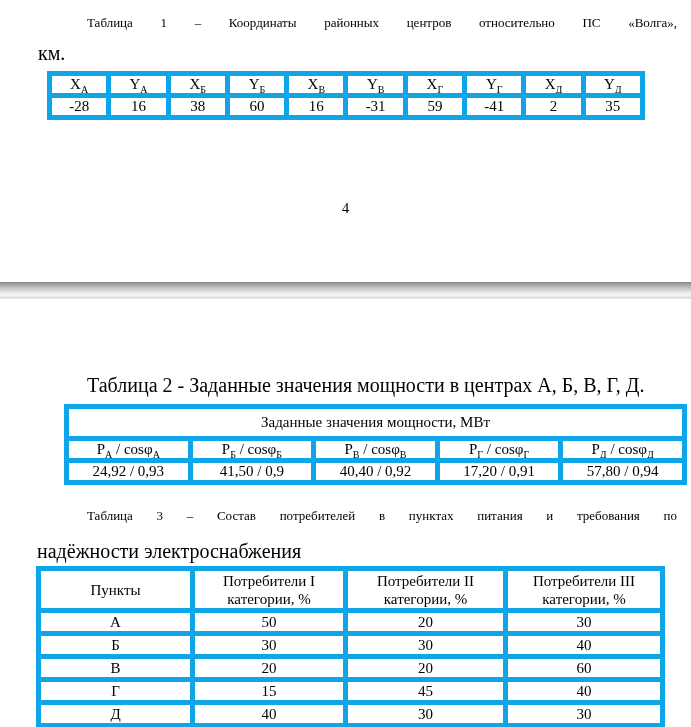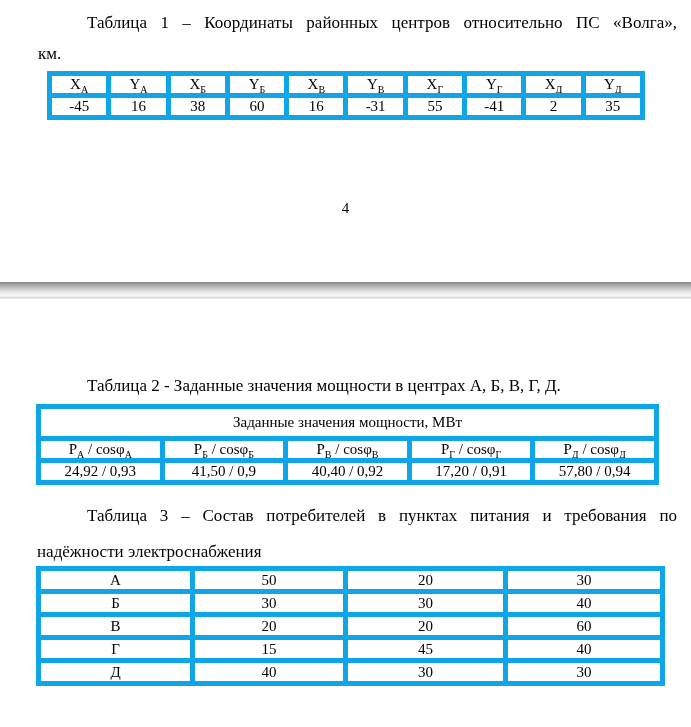--- a/index.html
+++ b/index.html
@@ -2,29 +2,29 @@
 <html><head>
 <meta charset="utf-8">
 <style>
   html,body{margin:0;padding:0;}
   body{
     width:691px;height:727px;position:relative;overflow:hidden;
     background:#ffffff;color:#000;
     font-family:"Liberation Serif","DejaVu Serif",serif;
   }
   .abs{position:absolute;}
-  .caption{font-size:17px;line-height:21px;white-space:nowrap;}
-  .caption-just{font-size:17px;line-height:21px;text-align:justify;text-align-last:justify;white-space:nowrap;}
+  .caption{font-size:20px;line-height:21px;white-space:nowrap;}
+  .caption-just{font-size:13px;line-height:21px;text-align:justify;text-align-last:justify;white-space:nowrap;}
   .pagenum{font-size:15px;text-align:center;width:691px;}
 
   table.doc{border-collapse:collapse;table-layout:fixed;font-size:15px;}
   table.doc td{border:5px solid #0ea5e9;text-align:center;vertical-align:middle;padding:0 2px;overflow:hidden;}
   table.t1{width:598px;}
   table.t1 td{height:16px;}
-  table.t2{width:623px;border:2px solid #000;}
+  table.t2{width:623px;border:2px solid #000;margin-left:28px;}
   table.t3{width:624px;border:2px solid #000;}
   .row-merged td{height:27px;}
   .row-h td{height:16px;font-family:Liberation Serif, serif;}
   .row-v td{height:16px;}
   .thickb td{border-bottom:3px solid #000;}
   table.t3 td{height:18px;}
   table.t3 tr.t3head td{height:37px;line-height:18px;}
   sub{font-size:10px;line-height:0;}
 
   .pagegap{
@@ -46,27 +46,27 @@
     <td><span>X</span><sub>Б</sub></td>
     <td><span>Y</span><sub>Б</sub></td>
     <td><span>X</span><sub>В</sub></td>
     <td><span>Y</span><sub>В</sub></td>
     <td><span>X</span><sub>Г</sub></td>
     <td><span>Y</span><sub>Г</sub></td>
     <td><span>X</span><sub>Д</sub></td>
     <td><span>Y</span><sub>Д</sub></td>
   </tr>
   <tr>
-    <td>-45</td>
+    <td>-28</td>
     <td>16</td>
     <td>38</td>
     <td>60</td>
     <td>16</td>
     <td>-31</td>
-    <td>55</td>
+    <td>59</td>
     <td>-41</td>
     <td>2</td>
     <td>35</td>
   </tr>
 </tbody>
   </table>
 
 <div class="abs pagenum" style="top:200px;left:0;">4</div>
 
 <div class="abs pagegap"></div>
@@ -99,20 +99,35 @@
 <div class="abs caption" style="left:37px;top:506px;margin-top:35px;">надёжности электроснабжения</div>
 
 <table class="doc t3 abs" style="left:36px;top:566px;">
   <colgroup>
     <col style="width:154px">
       <col style="width:153px">
       <col style="width:160px">
       <col style="width:157px">
   </colgroup>
   <tbody>
+      <tr class="t3head thickb">
+    <td>Пункты</td>
+    <td>
+      <div>Потребители I</div>
+      <div>категории, %</div>
+    </td>
+    <td>
+      <div>Потребители II</div>
+      <div>категории, %</div>
+    </td>
+    <td>
+      <div>Потребители III</div>
+      <div>категории, %</div>
+    </td>
+  </tr>
   <tr>
     <td>А</td>
     <td>50</td>
     <td>20</td>
     <td>30</td>
   </tr>
   <tr>
     <td>Б</td>
     <td>30</td>
     <td>30</td>

